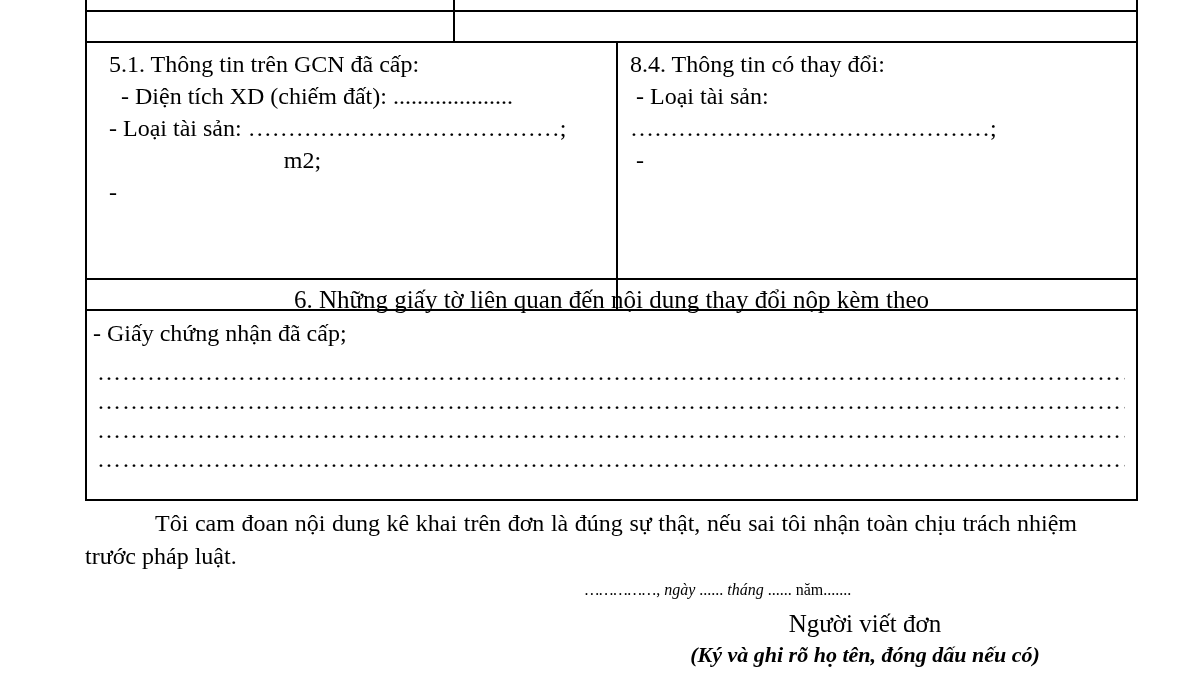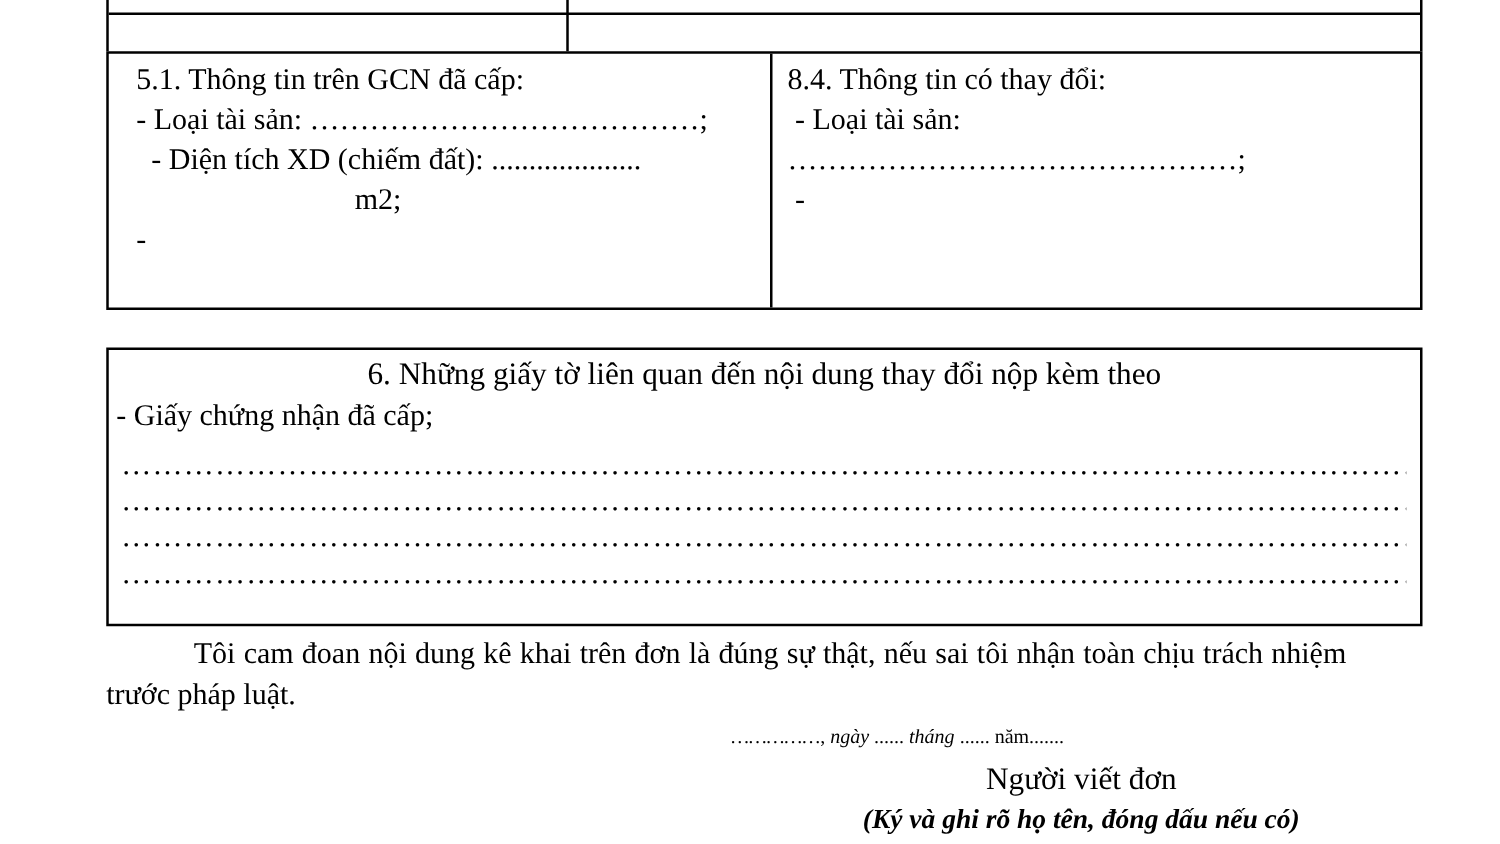--- a/index.html
+++ b/index.html
@@ -13,21 +13,21 @@
   }
   
   .toprows{
     position:absolute;left:85px;top:-2px;width:1053px;height:43px;
     border:2px solid #000;border-bottom:none;box-sizing:border-box;
   }
   .toprows .hline{position:absolute;left:0;right:0;top:10px;height:2px;background:#000;}
   .toprows .vline{position:absolute;left:366px;top:0;bottom:0;width:2px;background:#000;}
   
   .tbl5{
-    position:absolute;left:85px;top:41px;width:1053px;height:207px;
+    position:absolute;left:85px;top:41px;width:1053px;height:270px;
     border:2px solid #000;box-sizing:border-box;display:flex;
   }
   .cell{box-sizing:border-box;padding-top:5px;}
   .c51{width:531px;border-right:2px solid #000;padding-left:22px;}
   .c52{flex:1;padding-left:12px;}
   .line{font-size:24px;line-height:32px;white-space:pre;}
   .line.unit{text-align:center;padding-right:120px;}
   
   .box6{
     position:absolute;left:85px;top:278px;width:1053px;height:223px;
@@ -62,22 +62,22 @@
 <div class="page">
 
   <div class="toprows">
     <div class="hline"></div>
     <div class="vline"></div>
   </div>
 
   <div class="tbl5">
     <div class="cell c51">
       <div class="line">5.1. Thông tin trên GCN đã cấp:</div>
+      <div class="line"><span>  - Diện tích XD (chiếm đất): </span><span>....................</span></div>
       <div class="line"><span>- Loại tài sản: </span><span>…………………………………</span><span>;</span></div>
-      <div class="line"><span>  - Diện tích XD (chiếm đất): </span><span>....................</span></div>
       <div class="line unit">m2;</div>
       <div class="line">-</div>
     </div>
     <div class="cell c52">
       <div class="line">8.4. Thông tin có thay đổi:</div>
       <div class="line"> - Loại tài sản:</div>
       <div class="line"><span>………………………………………</span><span>;</span></div>
       <div class="line"> -</div>
     </div>
   </div>

